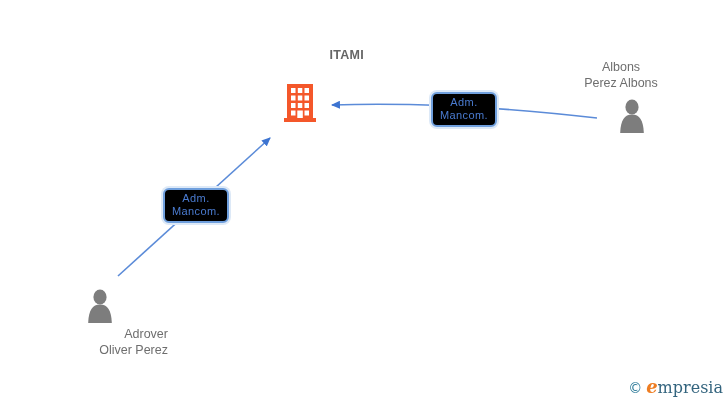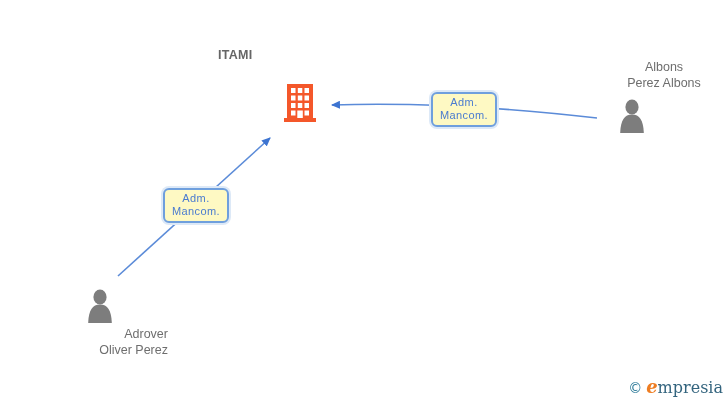--- a/index.html
+++ b/index.html
@@ -13,41 +13,41 @@
   }
   #edges {
     position: absolute;
     left: 0; top: 0;
     width: 728px; height: 400px;
     pointer-events: none;
   }
   .node { position: absolute; text-align: center; cursor: pointer; }
   .company-title {
     position: absolute;
-    left: 218px; top: 48px;
+    left: 224px; top: 48px;
     width: 140px;
     font-size: 12.5px;
     font-weight: bold;
     color: #666666;
     line-height: 15px;
     letter-spacing: 0.3px;
-    text-align: left;
+    text-align: right;
   }
   .person-name {
     position: absolute;
     width: 130px;
     font-size: 12.5px;
     color: #6e6e6e;
     line-height: 15.5px;
     text-align: center;
   }
   .edge-label {
     position: absolute;
     width: 62px;
-    background: #fef9c3;
+    background: #000000;
     border: 2px solid #6f9fdd;
     border-radius: 6px;
     box-shadow: 0 0 0 2px #dde9f7;
     color: #4a7bd0;
     font-size: 11px;
     line-height: 13px;
     text-align: center;
     padding: 2px 0 3px 0;
     letter-spacing: 0.4px;
   }
@@ -116,21 +116,21 @@
       <rect x="20.5" y="11.5" width="4.5" height="5" fill="#ffffff"></rect>
       <rect x="7" y="19" width="4.5" height="5" fill="#ffffff"></rect>
       <rect x="13.8" y="19" width="4.5" height="5" fill="#ffffff"></rect>
       <rect x="20.5" y="19" width="4.5" height="5" fill="#ffffff"></rect>
       <rect x="7" y="26.5" width="4.5" height="5" fill="#ffffff"></rect>
       <rect x="20.5" y="26.5" width="4.5" height="5" fill="#ffffff"></rect>
       <rect x="13.3" y="26.5" width="5.5" height="7.5" fill="#ffffff"></rect>
     </svg>
   </div>
 
-  <div class="person-name" style="left:599px; top:60px;">
+  <div class="person-name" style="left:556px; top:60px;">
     <div>Albons</div>
     <div>Perez Albons</div>
   </div>
   <div class="node" style="left:617px; top:99px;">
     <svg class="icon-svg" width="30" height="34" viewBox="0 0 30 34">
       <ellipse cx="15" cy="8" rx="6.6" ry="7.6" fill="#7d7d7d"></ellipse>
       <path d="M15 15.5 C 7.5 15.5 3.6 21 3.2 34 L 26.8 34 C 26.4 21 22.5 15.5 15 15.5 Z" fill="#7d7d7d"></path>
     </svg>
   </div>
 

